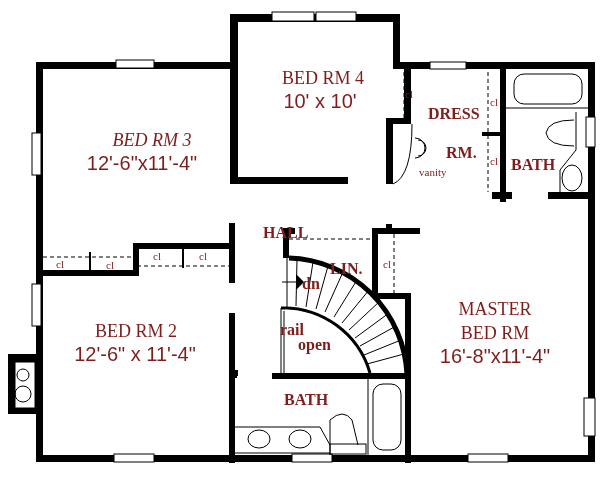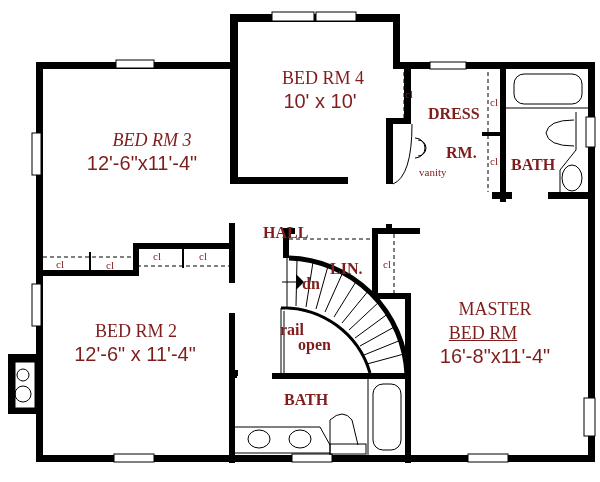--- a/index.html
+++ b/index.html
@@ -161,21 +161,21 @@
 <div class="lbl room" style="left:90px; top:131px; width:124px;font-style:italic;">BED  RM 3</div>
 <div class="lbl dim" style="left:74px; top:153px; width:136px;">12'-6"x11'-4"</div>
 
 <div class="lbl room" style="left:268px; top:69px; width:110px;">BED RM 4</div>
 <div class="lbl dim" style="left:270px; top:91px; width:100px;">10' x 10'</div>
 
 <div class="lbl room" style="left:76px; top:322px; width:120px;">BED  RM 2</div>
 <div class="lbl dim" style="left:70px; top:344px; width:130px;">12'-6" x 11'-4"</div>
 
 <div class="lbl room" style="left:440px; top:300px; width:110px;">MASTER</div>
-<div class="lbl room" style="left:428px; top:324px; width:110px;text-decoration:underline;">BED  RM</div>
+<div class="lbl room" style="left:440px; top:324px; width:110px;">BED  RM</div>
 <div class="lbl dim" style="left:430px; top:346px; width:130px;">16'-8"x11'-4"</div>
 
 <div class="lbl small" style="left:428px; top:106px;">DRESS</div>
 <div class="lbl small" style="left:446px; top:121px;margin-top:24px;">RM.</div>
 
 <div class="lbl small" style="left:511px; top:157px;">BATH</div>
 <div class="lbl small" style="left:284px; top:392px;">BATH</div>
 <div class="lbl small" style="left:263px; top:201px;margin-top:24px;">HALL</div>
 
 <div class="lbl small" style="left:330px; top:242px;margin-top:19px;">LIN.</div>

